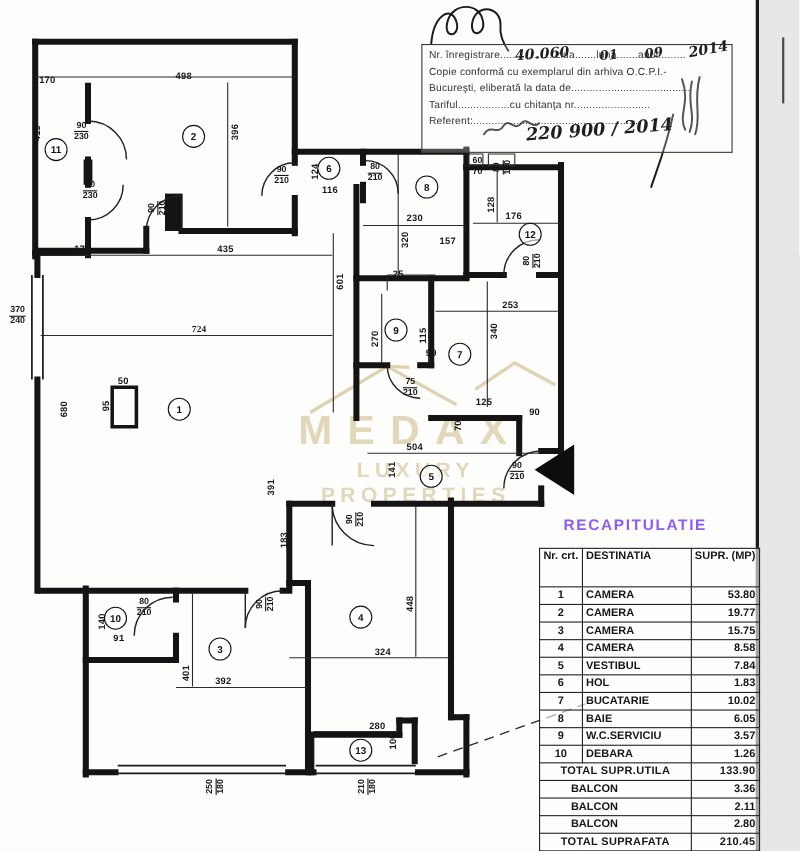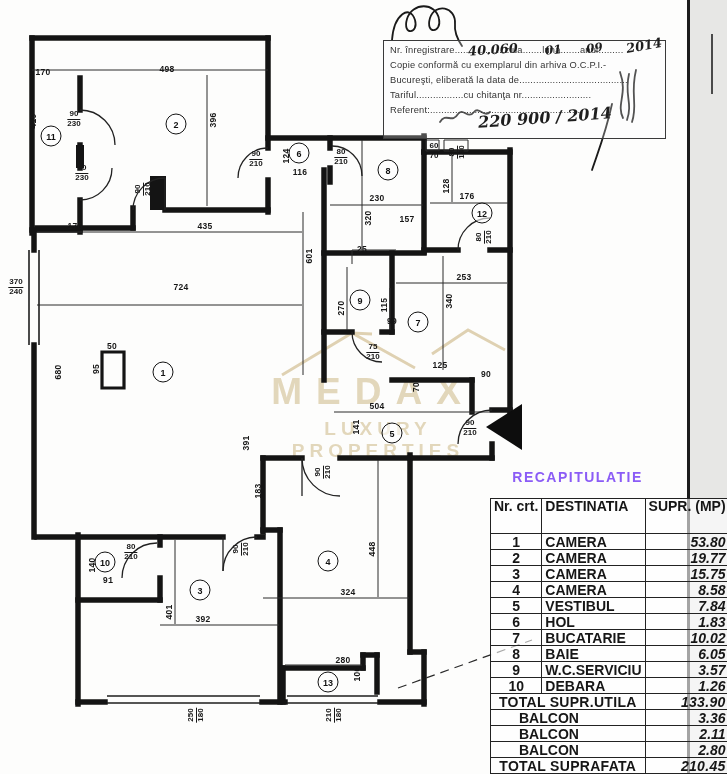--- a/index.html
+++ b/index.html
@@ -29,23 +29,23 @@
 
   
   #stamp{position:absolute;left:383px;top:40px;width:281px;height:97px;border:1.6px solid #3a3a3a;z-index:4;background:rgba(255,255,255,.25);}
   .stamp-line{position:absolute;left:6px;width:268px;font-size:9.3px;color:#333;white-space:nowrap;overflow:hidden;letter-spacing:.2px;}
   .hw{position:absolute;z-index:5;font-family:"DejaVu Serif",serif;font-style:italic;font-weight:700;color:#1e1e1e;white-space:nowrap;}
 
   
   #recap-title{position:absolute;left:495px;top:469px;width:165px;text-align:center;font-size:14px;font-weight:700;
     letter-spacing:1.5px;color:#8b5cf6;z-index:4;}
   #recap{position:absolute;left:490px;top:498px;z-index:4;border-collapse:collapse;background:rgba(255,255,255,.6);}
-  #recap th,#recap td{border:1.6px solid #222;font-size:14px;font-weight:700;color:#161616;padding:0 3px;height:15px;line-height:10px;white-space:nowrap;}
+  #recap th,#recap td{border:1.6px solid #222;font-size:10px;font-weight:700;color:#161616;padding:0 3px;height:15px;line-height:10px;white-space:nowrap;}
   #recap th{text-align:left;vertical-align:top;padding-top:2px;height:32px;}
-  #recap td.num{text-align:right;font-style:italic;}
+  #recap td.num{text-align:right;}
   #recap td.ctr{text-align:center;}
   #recap .total td{letter-spacing:.3px;margin-left:44px;}
 </style>
 </head>
 <body>
 
 <div id="page">
 
   <div class="scan-strip"></div>
   <div class="scan-line"></div>
@@ -189,21 +189,21 @@
     </g>
   </svg>
 
   <div id="plan-labels">
       <span class="dim" style="left: 43px; top: 72px;">170</span>
       <span class="dim" style="left: 167px; top: 69px;">498</span>
       <span class="dim v" style="left: 33px; top: 121px;">419</span>
       <span class="dim v" style="left: 213px; top: 120px;">396</span>
       <span class="dim" style="left: 75px; top: 226px;">176</span>
       <span class="dim" style="left: 205px; top: 226px;">435</span>
-      <span class="dim" style="left: 181px; top: 287px;">724</span>
+      <span class="dim" style="left: 181px; top: 299px; font-family: Liberation Serif, serif;">724</span>
       <span class="dim v" style="left: 309px; top: 256px;">601</span>
       <span class="dim v" style="left: 58px; top: 372px;">680</span>
       <span class="dim" style="left: 112px; top: 346px;">50</span>
       <span class="dim v" style="left: 96px; top: 369px;">95</span>
       <span class="dim v" style="left: 286px; top: 156px;">124</span>
       <span class="dim" style="left: 300px; top: 172px;">116</span>
       <span class="dim" style="left: 377px; top: 198px;">230</span>
       <span class="dim v" style="left: 368px; top: 218px;">320</span>
       <span class="dim" style="left: 407px; top: 219px;">157</span>
       <span class="dim" style="left: 467px; top: 196px;">176</span>

